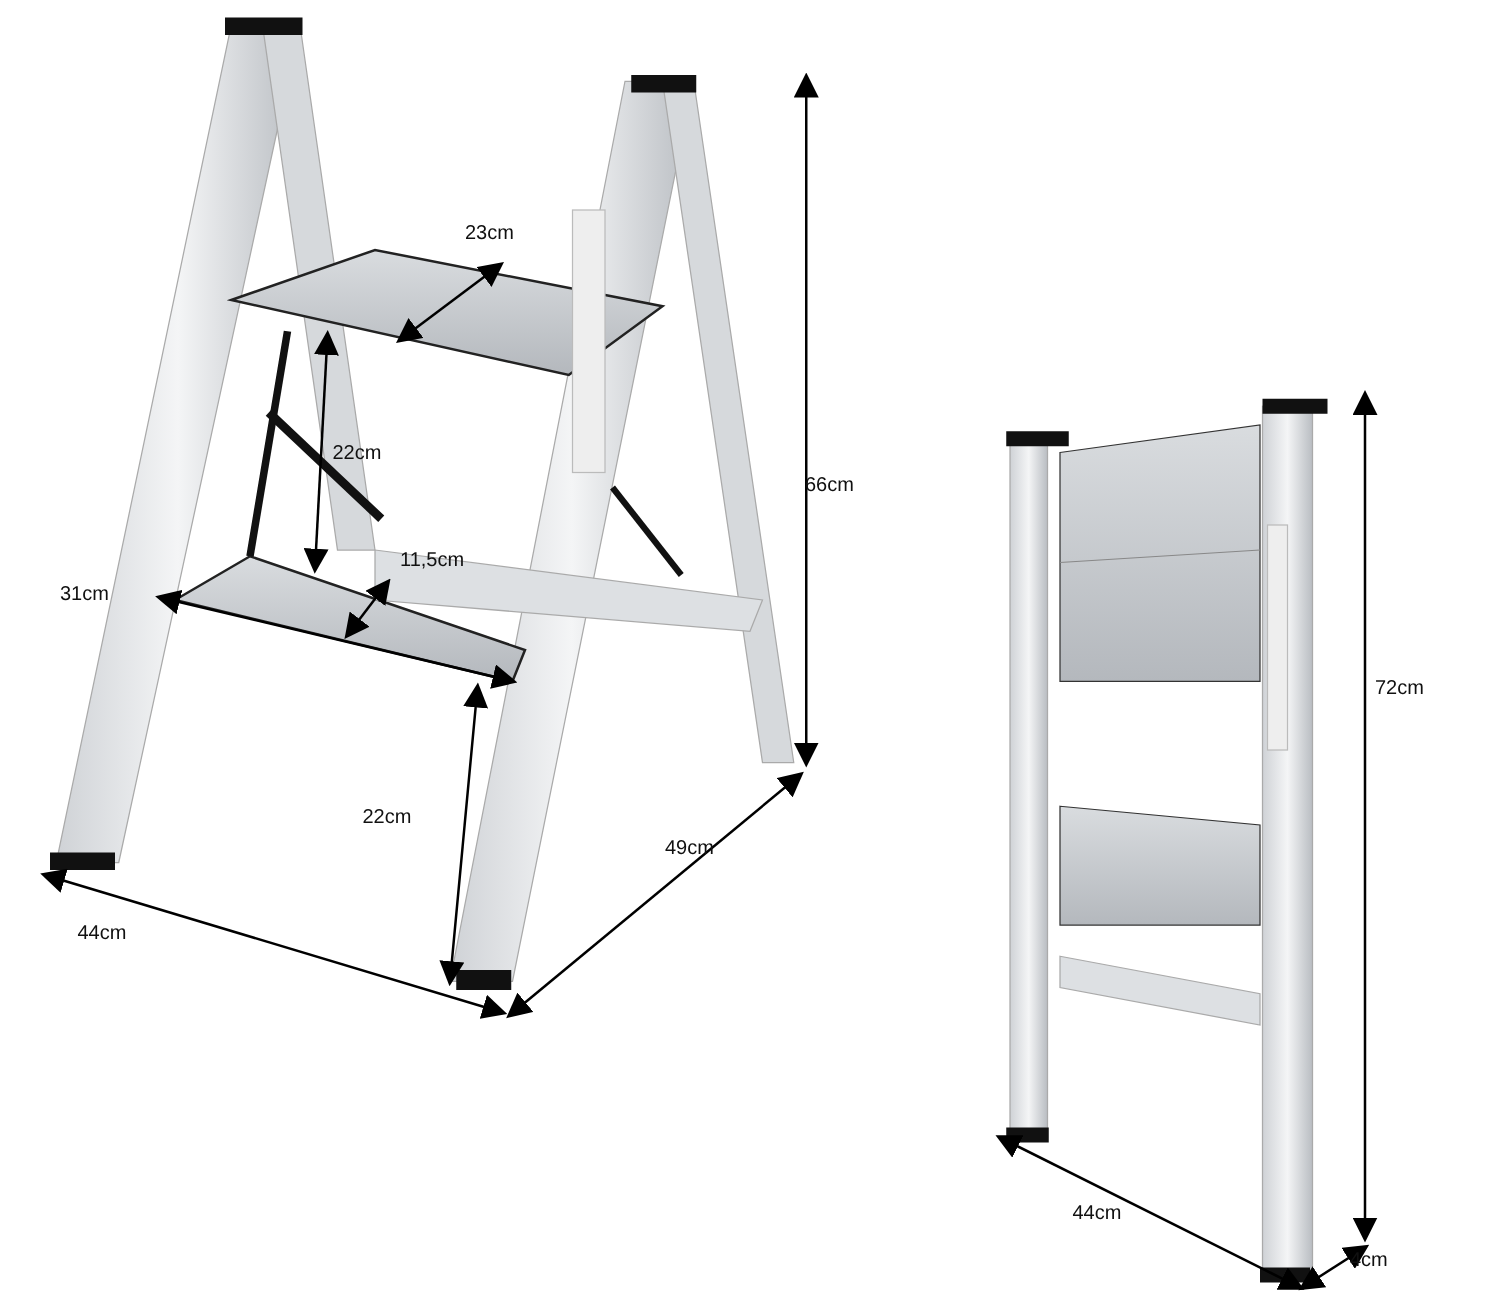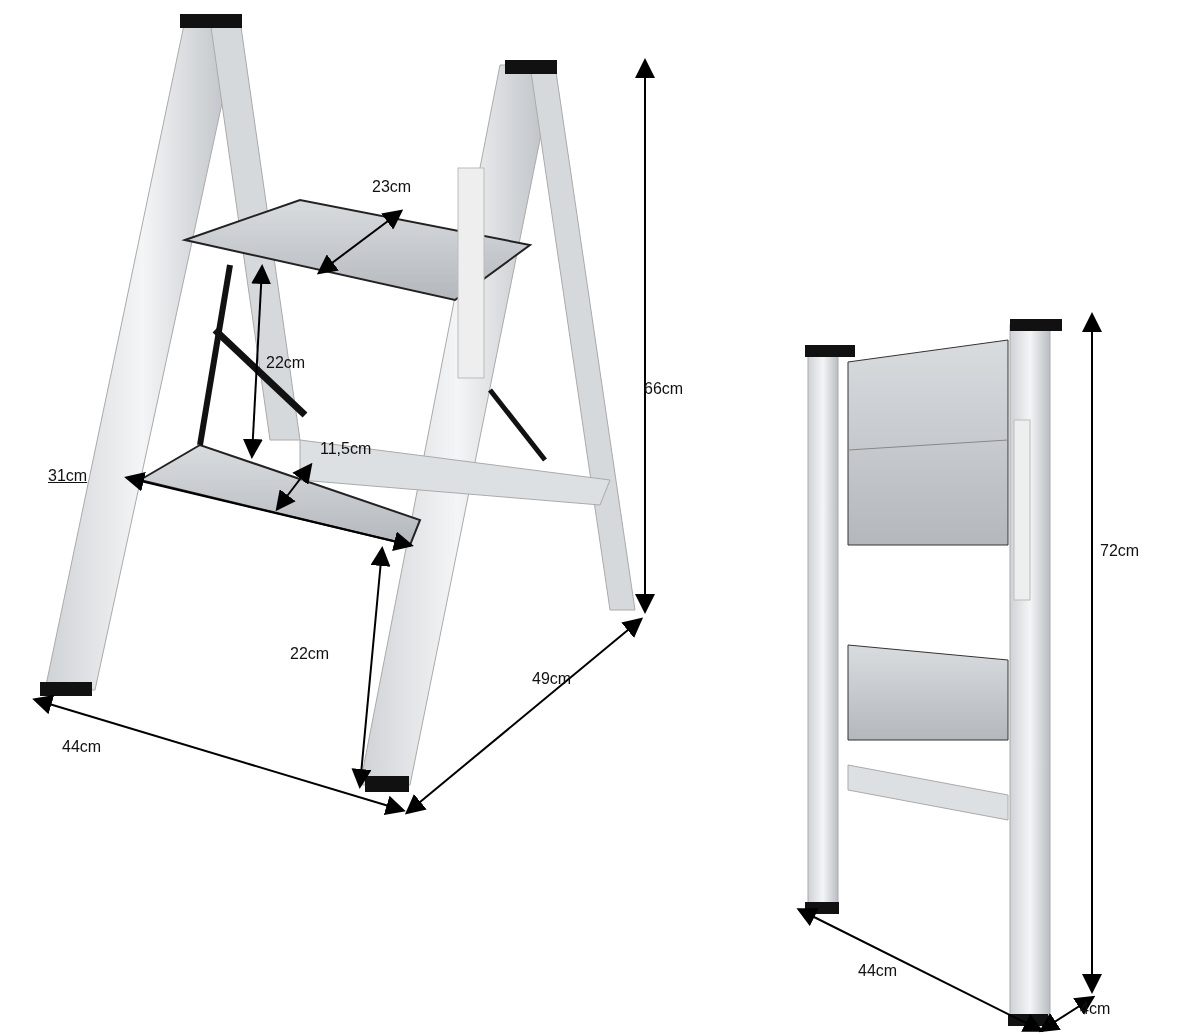--- a/index.html
+++ b/index.html
@@ -71,21 +71,21 @@
 
   <g stroke="#000" stroke-width="2" fill="none">
     <line x1="1092" y1="316" x2="1092" y2="990" marker-start="url(#ah)" marker-end="url(#ah)"></line>
     <line x1="800" y1="910" x2="1040" y2="1030" marker-start="url(#ah)" marker-end="url(#ah)"></line>
     <line x1="1042" y1="1030" x2="1092" y2="998" marker-start="url(#ah)" marker-end="url(#ah)"></line>
   </g>
 </svg>
 
 <div class="lbl" style="left:372px;top:178px;">23cm</div>
 <div class="lbl" style="left:266px;top:354px;">22cm</div>
-<div class="lbl" style="left:48px;top:467px;text-decoration:underline;">31cm</div>
+<div class="lbl" style="left:48px;top:467px;">31cm</div>
 <div class="lbl" style="left:320px;top:440px;">11,5cm</div>
 <div class="lbl" style="left:644px;top:332px;margin-top:48px;">66cm</div>
 <div class="lbl" style="left:290px;top:645px;">22cm</div>
 <div class="lbl" style="left:62px;top:738px;">44cm</div>
 <div class="lbl" style="left:532px;top:670px;">49cm</div>
 <div class="lbl" style="left:1100px;top:542px;">72cm</div>
 <div class="lbl" style="left:858px;top:962px;">44cm</div>
 <div class="lbl" style="left:1068px;top:1000px;margin-left:12px;">4cm</div>
 
 </body></html>

